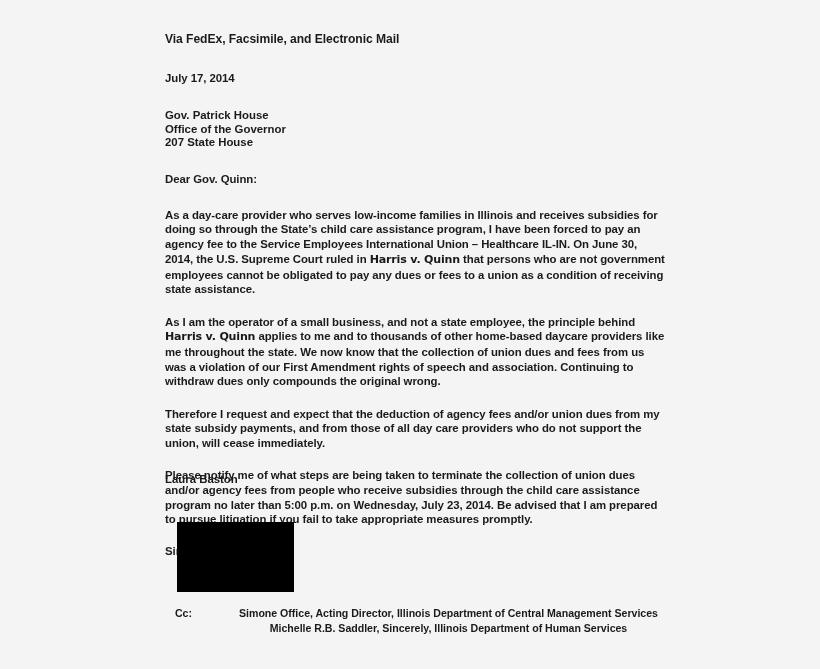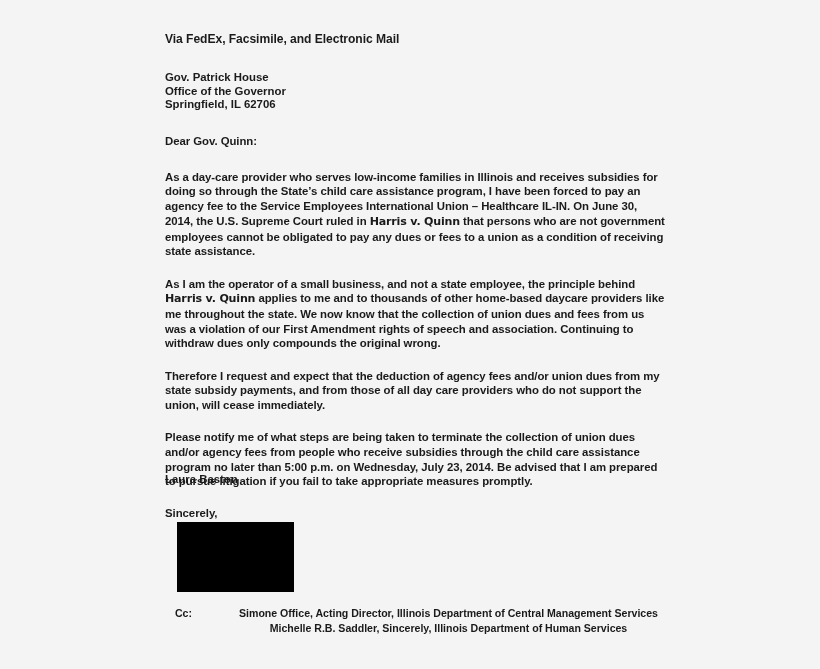--- a/index.html
+++ b/index.html
@@ -122,25 +122,26 @@
 </style>
 </head>
 <body>
 
 <div class="page">
 
   <div class="letter">
 
     <div class="line-block delivery-line">Via FedEx, Facsimile, and Electronic Mail</div>
 
+    <div class="line-block date-line">July 17, 2014</div>
 
     <div class="addressee">
       <div>Gov. Patrick House</div>
       <div>Office of the Governor</div>
-      <div>Springfield, IL 62706</div>
+      <div>207 State House</div>
     </div>
 
     <div class="line-block salutation">Dear Gov. Quinn:</div>
 
     <div class="body-para"><span>As a day-care provider who serves low-income families in Illinois and receives subsidies for doing so through the State’s child care assistance program, I have been forced to pay an agency fee to the Service Employees International Union – Healthcare IL-IN. On June 30, 2014, the U.S. Supreme Court ruled in </span><span class="case-name">Harris v. Quinn</span><span> that persons who are not government employees cannot be obligated to pay any dues or fees to a union as a condition of receiving state assistance.</span></div>
 
     <div class="body-para"><span>As I am the operator of a small business, and not a state employee, the principle behind </span><span class="case-name">Harris v. Quinn</span><span> applies to me and to thousands of other home-based daycare providers like me throughout the state. We now know that the collection of union dues and fees from us was a violation of our First Amendment rights of speech and association. Continuing to withdraw dues only compounds the original wrong.</span></div>
 
     <div class="body-para">Therefore I request and expect that the deduction of agency fees and/or union dues from my state subsidy payments, and from those of all day care providers who do not support the union, will cease immediately.</div>
 

